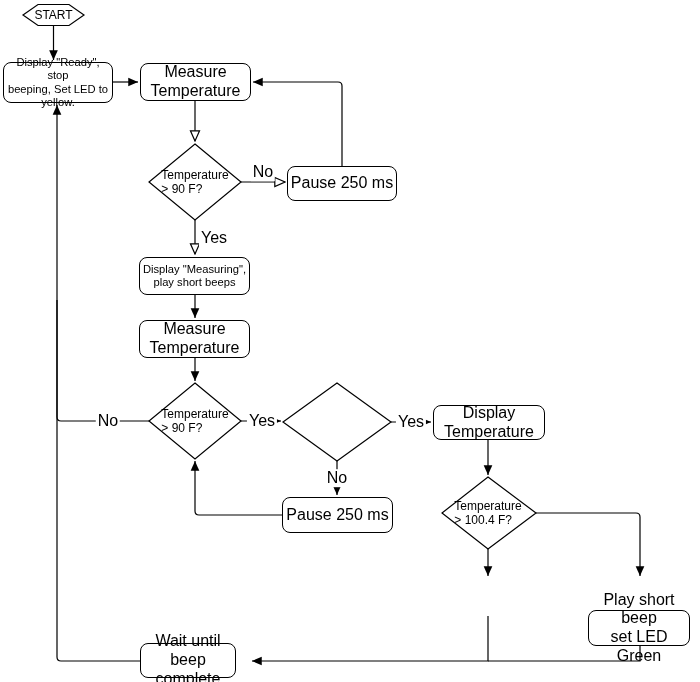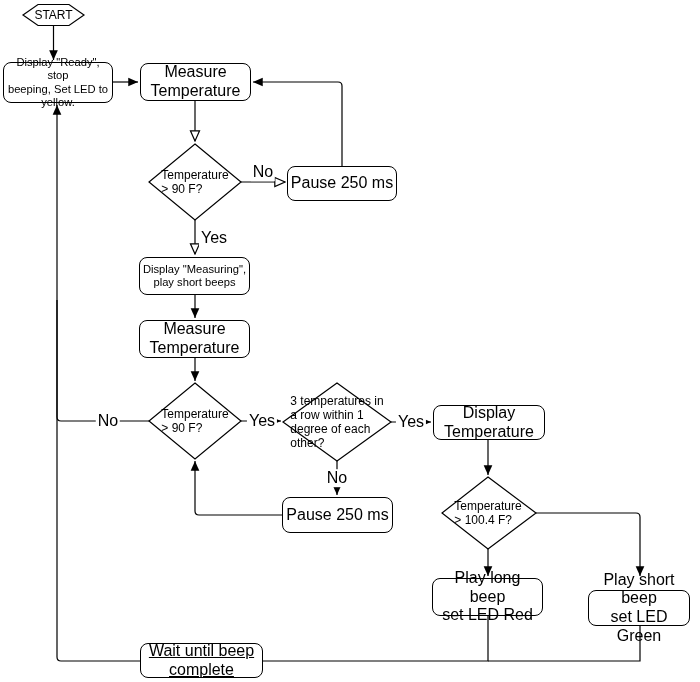--- a/index.html
+++ b/index.html
@@ -77,35 +77,29 @@
   <div class="node fs11" style="left:3px; top:62px; width:110px; height:41px;">Display "Ready", stop
 beeping, Set LED to
 yellow.</div>
   <div class="node" style="left:140px; top:63px; width:111px; height:38px;">Measure Temperature</div>
   <div class="node" style="left:287px; top:166px; width:110px; height:35px;">Pause 250 ms</div>
   <div class="node fs11" style="left:139px; top:257px; width:111px; height:38px;">Display "Measuring",
 play short beeps</div>
   <div class="node" style="left:139px; top:320px; width:111px; height:38px;">Measure Temperature</div>
   <div class="node" style="left:433px; top:405px; width:112px; height:35px;">Display Temperature</div>
   <div class="node" style="left:282px; top:497px; width:111px; height:36px;">Pause 250 ms</div>
-  <div class="node" style="left:432px; top:578px; width:111px; height:38px;">Play long beep
-set LED Red</div>
-  <div class="node" style="left:588px; top:590px; width:102px; height:36px;">Play short beep
+  <div class="node" style="left:588px; top:610px; width:102px; height:36px;">Play short beep
 set LED Green</div>
-  <div class="node" style="left:140px; top:643px; width:123px; height:35px;text-decoration:underline;">Wait until beep
+  <div class="node" style="left:140px; top:643px; width:96px; height:35px;">Wait until beep
 complete</div>
 
   <div class="shape-label" style="left:148px; top:160px; width:94px; height:44px;">Temperature
 &gt; 90 F?</div>
   <div class="shape-label" style="left:148px; top:399px; width:94px; height:44px;">Temperature
 &gt; 90 F?</div>
-  <div class="shape-label" style="left:283px; top:392px; width:108px; height:60px;">3 temperatures in
-a row within 1
-degree of each
-other?</div>
   <div class="shape-label" style="left:441px; top:491px; width:94px; height:44px;">Temperature
 &gt; 100.4 F?</div>
 
   <div class="edge-label" style="left:263px; top:172px;">No</div>
   <div class="edge-label" style="left:214px; top:238px;">Yes</div>
   <div class="edge-label" style="left:108px; top:421px;">No</div>
   <div class="edge-label" style="left:262px; top:421px;">Yes</div>
   <div class="edge-label" style="left:337px; top:478px;">No</div>
   <div class="edge-label" style="left:411px; top:422px;">Yes</div>
 

